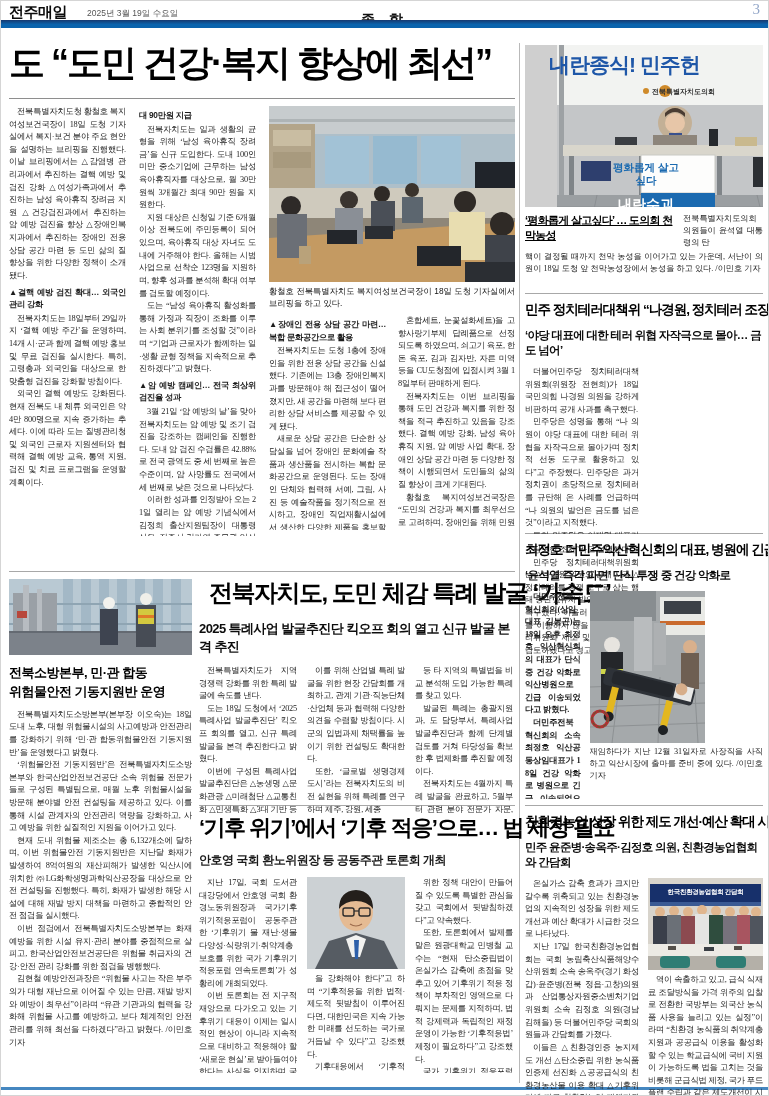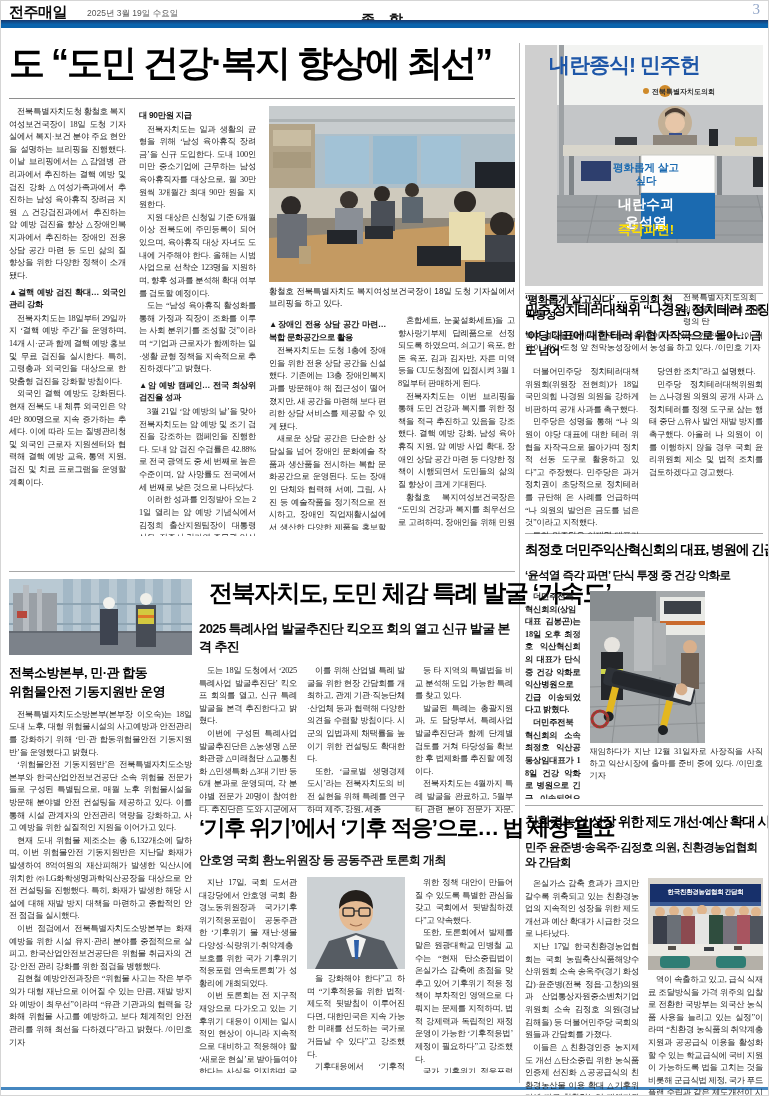--- a/index.html
+++ b/index.html
@@ -66,31 +66,31 @@
   .clim { position:absolute; left:198px; top:812px; width:316px; }
   .clim-head { font:800 22px "Liberation Sans",sans-serif; letter-spacing:-1.5px; white-space:nowrap; color:#000; }
   .clim-sub  { margin-top:9px; font:700 12px "Liberation Sans",sans-serif; letter-spacing:-0.5px; }
   .clim-cols { margin-top:8px; display:flex; gap:10px; }
   .ccol { width:98px; height:196px; }
   .p5 { width:98px; height:92px; margin-bottom:4px; }
 
   
   .side { position:absolute; left:524px; width:238px; }
   .tent { top:44px; }
-  .p2 { width:238px; height:241px;padding-left:32px; }
+  .p2 { width:238px; height:162px;padding-left:32px; }
   .tent-caprow { margin-top:6px; display:flex; gap:8px; }
-  .tent-title { width:150px; font:700 11px "Liberation Sans",sans-serif; letter-spacing:-0.7px; line-height:1.35; color:#000; }
+  .tent-title { width:150px; font:700 11px "Liberation Sans",sans-serif; letter-spacing:-0.7px; line-height:1.35; color:#000;text-decoration:underline; }
   .tent-capr { width:80px; font-size:8.2px; line-height:1.45; text-align:justify; word-break:break-all; }
   .tent-capb { margin-top:2px; font-size:8.2px; line-height:1.45; text-align:justify; word-break:break-all; }
 
   .s-art-head { font:700 13.5px "Liberation Sans",sans-serif; letter-spacing:-1px; white-space:nowrap; color:#000; }
   .s-art-sub  { margin-top:9px; font:700 11.5px "Liberation Sans",sans-serif; letter-spacing:-0.7px; color:#0d0d0d; }
 
   .terror { top:300px; }
-  .terror-cols { margin-top:8px; display:flex; gap:10px; }
+  .terror-cols { margin-top:8px; display:flex; gap:10px;flex-direction:column; }
   .tcol { width:114px; height:168px; }
 
   .hunger { top:540px; }
   .hunger-row { margin-top:8px; display:flex; gap:9px; }
   .hcol { width:114px; height:208px;font-weight:bold; }
   .p3 { width:115px; height:152px; }
   .hcap { margin-top:3px; font-size:8.2px; line-height:1.45; text-align:justify; word-break:break-all; height:48px; overflow:hidden; }
 
   .eco { top:812px; }
   .eco-row { margin-top:8px; display:flex; gap:9px; }
@@ -241,20 +241,21 @@
         <p>이번 점검에서 전북특별자치도소방본부는 화재 예방을 위한 시설 유지·관리 분야를 중점적으로 살피고, 한국산업안전보건공단은 위험물 취급자의 건강·안전 관리 강화를 위한 점검을 병행했다.</p>
         <p>김현철 예방안전과장은 “위험물 사고는 작은 부주의가 대형 재난으로 이어질 수 있는 만큼, 재발 방지와 예방이 최우선”이라며 “유관 기관과의 협력을 강화해 위험물 사고를 예방하고, 보다 체계적인 안전관리를 위해 최선을 다하겠다”라고 밝혔다.  /이민호 기자</p>
       </div>
   </div>
 
   <div class="spec">
     <div class="spec-head">전북자치도, 도민 체감 특례 발굴 ‘가속도’</div>
     <div class="spec-sub">2025 특례사업 발굴추진단 킥오프 회의 열고 신규 발굴 본격 추진</div>
     <div class="spec-cols">
       <div class="scol col">
+          <p>전북특별자치도가 지역 경쟁력 강화를 위한 특례 발굴에 속도를 낸다.</p>
           <p>도는 18일 도청에서 ‘2025 특례사업 발굴추진단’ 킥오프 회의를 열고, 신규 특례 발굴을 본격 추진한다고 밝혔다.</p>
           <p>이번에 구성된 특례사업발굴추진단은 △농생명 △문화관광 △미래첨단 △교통친화 △민생특화 △3대 기반 등 6개 분과로 운영되며, 각 분야별 전문가 20명이 참여한다. 추진단은 도와 시군에서 발굴한 특례의 법제화 가능성을 높이기 위해 타당성을 검토하고 논리를 보강하는 역할을 맡는다.</p>
         </div>
       <div class="scol col">
           <p>이를 위해 산업별 특례 발굴을 위한 현장 간담회를 개최하고, 관계 기관·직능단체·산업체 등과 협력해 다양한 의견을 수렴할 방침이다. 시군의 입법과제 채택률을 높이기 위한 컨설팅도 확대한다.</p>
           <p>또한, ‘글로벌 생명경제 도시’라는 전북자치도의 비전 실현을 위해 특례를 연구하며 제주, 강원, 세종</p>
         </div>
       <div class="scol col">
           <p>등 타 지역의 특별법을 비교 분석해 도입 가능한 특례를 찾고 있다.</p>
           <p>발굴된 특례는 총괄지원과, 도 담당부서, 특례사업발굴추진단과 함께 단계별 검토를 거쳐 타당성을 확보한 후 법제화를 추진할 예정이다.</p>

